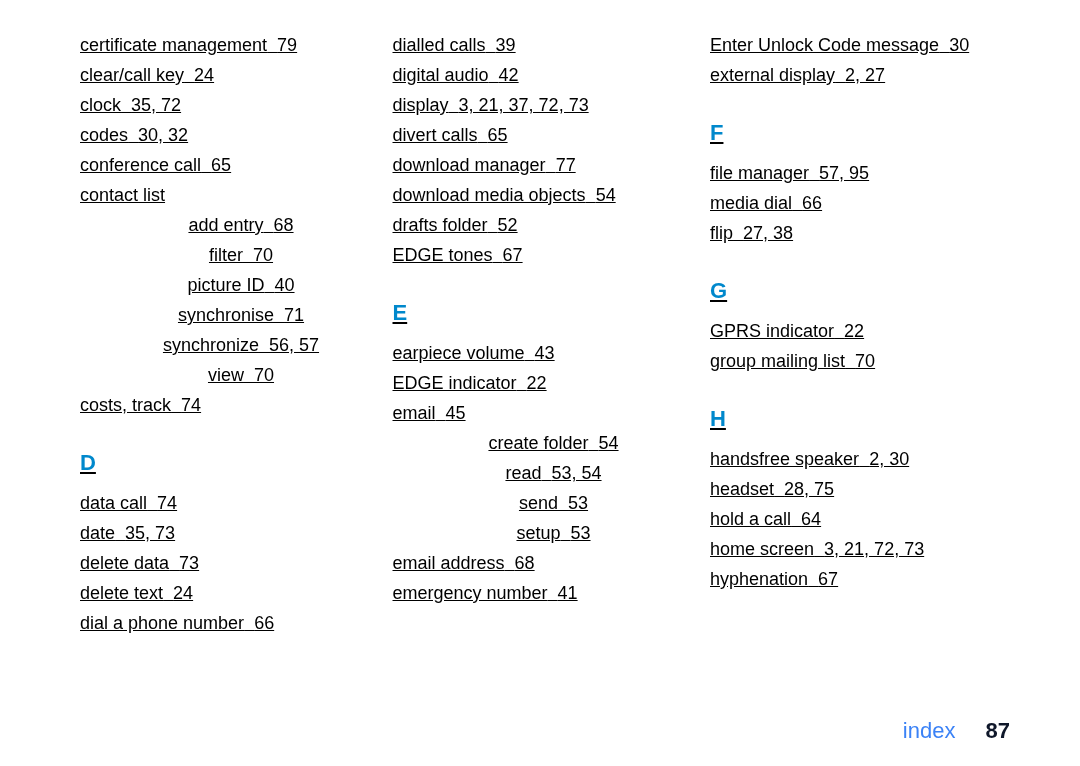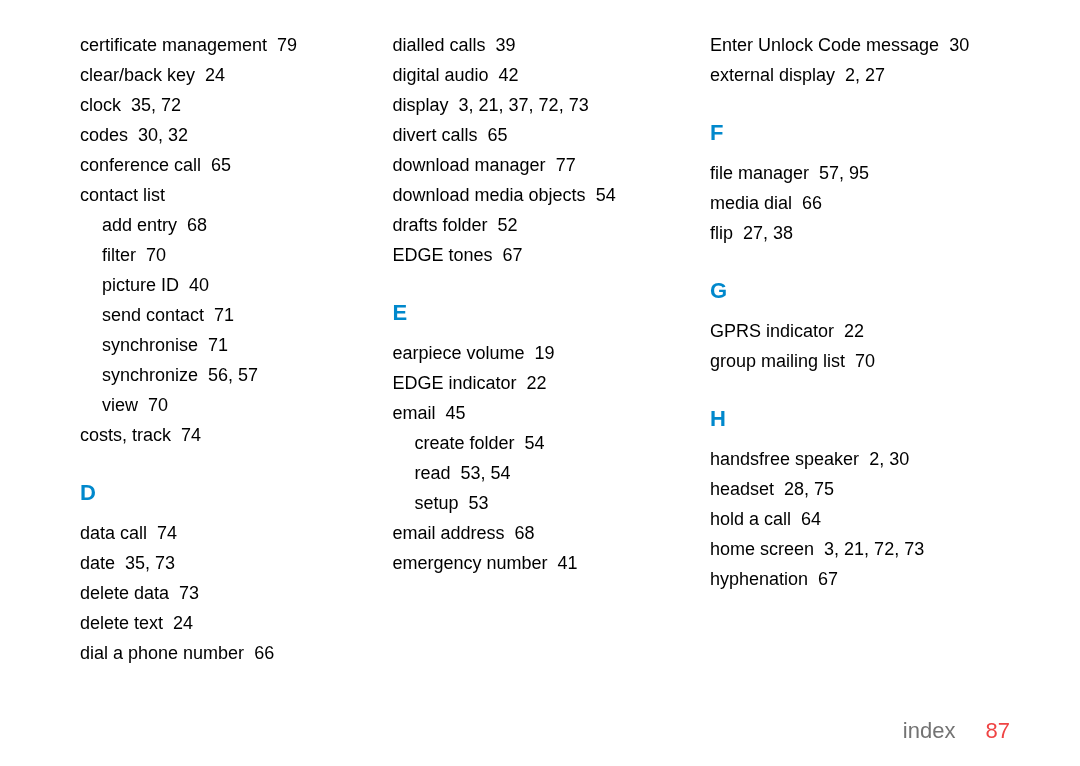--- a/index.html
+++ b/index.html
@@ -14,33 +14,35 @@
   .page {
     box-sizing: border-box;
     width: 1080px;
     height: 766px;
     padding: 30px 70px 0 80px;
     position: relative;
   }
   .cols {
     display: flex;
     justify-content: space-between;
+    text-decoration: underline;
   }
   .col {
     width: 300px;
     font-size: 18px;
     line-height: 30px;
   }
   .col2 { }
   .col3 { margin-left: 5px; }
   .entry {
     white-space: nowrap;
   }
   .sub {
     padding-left: 22px;
+    text-align: center;
   }
   .term {
     display: inline;
   }
   .pages {
     display: inline;
   }
   .heading {
     color: #0088cc;
     font-weight: bold;
@@ -48,46 +50,45 @@
     margin-top: 28px;
     margin-bottom: 10px;
   }
   .footer {
     position: absolute;
     bottom: 22px;
     right: 70px;
     font-size: 22px;
   }
   .footer .label {
-    color: #737373;
+    color: #3b82f6;
     margin-right: 24px;
   }
   .footer .num {
-    color: #ef4444;
-    font-weight: normal;
+    color: #0f172a;
+    font-weight: bold;
   }
 </style>
 </head>
 <body>
 
 <div class="page">
   <div class="cols">
 
     <div class="col col1">
       <div>
           <div class="entry"><span class="term">certificate management</span>&nbsp;&nbsp;<span class="pages">79</span></div>
-          <div class="entry"><span class="term">clear/back key</span>&nbsp;&nbsp;<span class="pages">24</span></div>
+          <div class="entry"><span class="term">clear/call key</span>&nbsp;&nbsp;<span class="pages">24</span></div>
           <div class="entry"><span class="term">clock</span>&nbsp;&nbsp;<span class="pages">35, 72</span></div>
           <div class="entry"><span class="term">codes</span>&nbsp;&nbsp;<span class="pages">30, 32</span></div>
           <div class="entry"><span class="term">conference call</span>&nbsp;&nbsp;<span class="pages">65</span></div>
           <div class="entry"><span class="term">contact list</span></div>
           <div class="entry sub"><span class="term">add entry</span>&nbsp;&nbsp;<span class="pages">68</span></div>
           <div class="entry sub"><span class="term">filter</span>&nbsp;&nbsp;<span class="pages">70</span></div>
           <div class="entry sub"><span class="term">picture ID</span>&nbsp;&nbsp;<span class="pages">40</span></div>
-          <div class="entry sub"><span class="term">send contact</span>&nbsp;&nbsp;<span class="pages">71</span></div>
           <div class="entry sub"><span class="term">synchronise</span>&nbsp;&nbsp;<span class="pages">71</span></div>
           <div class="entry sub"><span class="term">synchronize</span>&nbsp;&nbsp;<span class="pages">56, 57</span></div>
           <div class="entry sub"><span class="term">view</span>&nbsp;&nbsp;<span class="pages">70</span></div>
           <div class="entry"><span class="term">costs, track</span>&nbsp;&nbsp;<span class="pages">74</span></div>
         </div>
       <div class="heading">D</div>
       <div>
           <div class="entry"><span class="term">data call</span>&nbsp;&nbsp;<span class="pages">74</span></div>
           <div class="entry"><span class="term">date</span>&nbsp;&nbsp;<span class="pages">35, 73</span></div>
           <div class="entry"><span class="term">delete data</span>&nbsp;&nbsp;<span class="pages">73</span></div>
@@ -102,25 +103,26 @@
           <div class="entry"><span class="term">digital audio</span>&nbsp;&nbsp;<span class="pages">42</span></div>
           <div class="entry"><span class="term">display</span>&nbsp;&nbsp;<span class="pages">3, 21, 37, 72, 73</span></div>
           <div class="entry"><span class="term">divert calls</span>&nbsp;&nbsp;<span class="pages">65</span></div>
           <div class="entry"><span class="term">download manager</span>&nbsp;&nbsp;<span class="pages">77</span></div>
           <div class="entry"><span class="term">download media objects</span>&nbsp;&nbsp;<span class="pages">54</span></div>
           <div class="entry"><span class="term">drafts folder</span>&nbsp;&nbsp;<span class="pages">52</span></div>
           <div class="entry"><span class="term">EDGE tones</span>&nbsp;&nbsp;<span class="pages">67</span></div>
         </div>
       <div class="heading">E</div>
       <div>
-          <div class="entry"><span class="term">earpiece volume</span>&nbsp;&nbsp;<span class="pages">19</span></div>
+          <div class="entry"><span class="term">earpiece volume</span>&nbsp;&nbsp;<span class="pages">43</span></div>
           <div class="entry"><span class="term">EDGE indicator</span>&nbsp;&nbsp;<span class="pages">22</span></div>
           <div class="entry"><span class="term">email</span>&nbsp;&nbsp;<span class="pages">45</span></div>
           <div class="entry sub"><span class="term">create folder</span>&nbsp;&nbsp;<span class="pages">54</span></div>
           <div class="entry sub"><span class="term">read</span>&nbsp;&nbsp;<span class="pages">53, 54</span></div>
+          <div class="entry sub"><span class="term">send</span>&nbsp;&nbsp;<span class="pages">53</span></div>
           <div class="entry sub"><span class="term">setup</span>&nbsp;&nbsp;<span class="pages">53</span></div>
           <div class="entry"><span class="term">email address</span>&nbsp;&nbsp;<span class="pages">68</span></div>
           <div class="entry"><span class="term">emergency number</span>&nbsp;&nbsp;<span class="pages">41</span></div>
         </div>
     </div>
 
     <div class="col col3">
       <div>
           <div class="entry"><span class="term">Enter Unlock Code message</span>&nbsp;&nbsp;<span class="pages">30</span></div>
           <div class="entry"><span class="term">external display</span>&nbsp;&nbsp;<span class="pages">2, 27</span></div>

